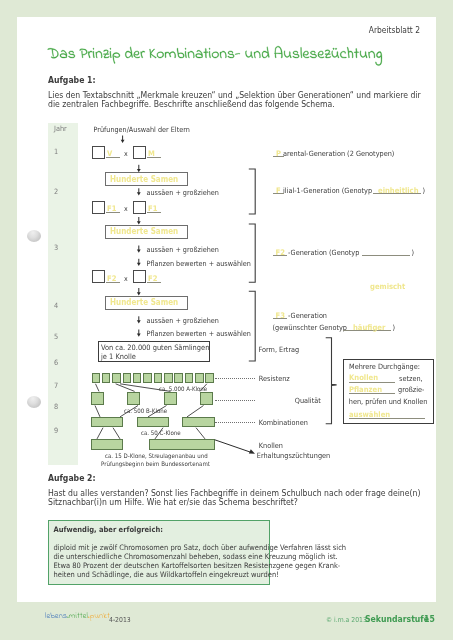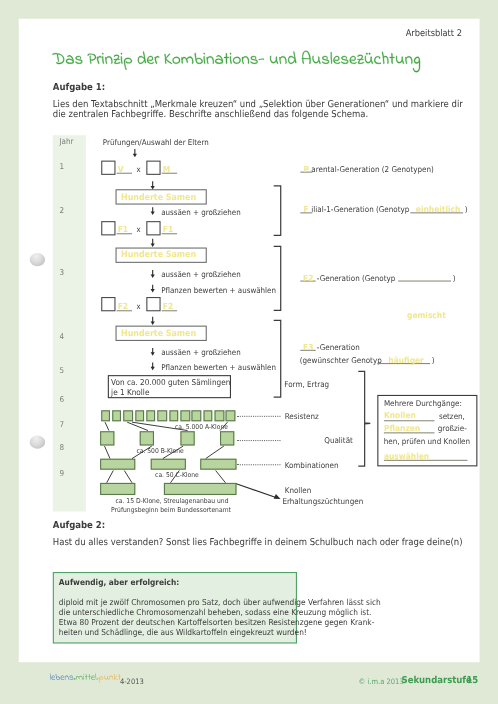--- a/index.html
+++ b/index.html
@@ -167,20 +167,21 @@
 <div class="answ" style="left:349px;top:373.3px;">Knollen</div>
 <div class="txt gen" style="left:399px;top:373.5px;">setzen,</div>
 <div class="uline" style="left:348.8px;top:393px;width:46px;"></div>
 <div class="answ" style="left:349px;top:384.7px;">Pflanzen</div>
 <div class="txt gen" style="left:398px;top:384.9px;">großzie-</div>
 <div class="txt gen" style="left:348.8px;top:396.5px;">hen, prüfen und Knollen</div>
 <div class="uline" style="left:348.8px;top:417.8px;width:76px;"></div>
 <div class="answ" style="left:349px;top:409.5px;">auswählen</div>
 <div class="txt b" style="left:48px;top:472.5px;font-size:8.6px;">Aufgabe 2:</div>
 <div class="txt" style="left:48px;top:487.5px;font-size:8.6px;">Hast du alles verstanden? Sonst lies Fachbegriffe in deinem Schulbuch nach oder frage deine(n)</div>
+<div class="txt" style="left:48px;top:496.8px;font-size:8.6px;">Sitznachbar(i)n um Hilfe. Wie hat er/sie das Schema beschriftet?</div>
 <div class="infobox" style="left:48px;top:520px;width:222px;height:65px;"></div>
 <div class="txt b" style="left:53.5px;top:524.5px;font-size:7.5px;">Aufwendig, aber erfolgreich:</div>
 <div class="txt" style="left:53.5px;top:543.3px;font-size:7.5px;">diploid mit je zwölf Chromosomen pro Satz, doch über aufwendige Verfahren lässt sich</div>
 <div class="txt" style="left:53.5px;top:552.1px;font-size:7.5px;">die unterschiedliche Chromosomenzahl beheben, sodass eine Kreuzung möglich ist.</div>
 <div class="txt" style="left:53.5px;top:560.9px;font-size:7.5px;">Etwa 80 Prozent der deutschen Kartoffelsorten besitzen Resistenzgene gegen Krank-</div>
 <div class="txt" style="left:53.5px;top:569.7px;font-size:7.5px;">heiten und Schädlinge, die aus Wildkartoffeln eingekreuzt wurden!</div>
 <svg id="logo" width="64" height="14" viewBox="0 0 64 14">
       <g transform="translate(0,10)">
         <path d="M0.4-4.7Q0.4-5.3 0.5-5.8Q0.5-5.9 0.6-5.9Q0.8-5.9 0.8-5.8Q0.8-5.7 0.8-5.6Q0.8-4.2 0.9-3.3Q0.9-2.3 1-1.2Q1.1-0.4 1.1-0.2Q1.1 0 0.9 0Q0.9 0 0.8-0.1Q0.6-1 0.5-2.3Q0.4-3.5 0.4-4.7ZM1.8-1.7Q1.8-2.3 2-2.8Q2.2-3.3 2.6-3.6Q3-3.9 3.6-3.9Q4.1-3.9 4.4-3.5Q4.7-3.1 4.7-2.6Q4.7-2.1 4.3-1.8Q3.9-1.6 3.3-1.6Q3.2-1.6 3-1.6Q2.7-1.6 2.6-1.7Q2.5-1.7 2.5-1.9Q2.5-2 2.5-2Q2.6-2 2.7-2Q2.8-2 3-2Q3.3-1.9 3.5-1.9Q4.3-1.9 4.3-2.6Q4.3-3 4.2-3.2Q4-3.5 3.6-3.5Q3.2-3.5 2.9-3.3Q2.6-3.1 2.4-2.7Q2.2-2.4 2.2-2Q2.2-1.3 2.6-0.9Q3-0.4 3.8-0.4Q3.9-0.4 4.1-0.5Q4.2-0.5 4.3-0.5Q4.4-0.5 4.5-0.6Q4.9-0.7 5-0.7Q5.2-0.7 5.2-0.6Q5-0.3 4.6-0.1Q4.2 0 3.8 0Q3.2 0 2.8-0.2Q2.3-0.4 2-0.8Q1.8-1.2 1.8-1.7ZM6-2.6L5.7-4Q5.7-4.3 5.6-4.6Q5.6-4.9 5.6-5Q5.6-5.2 5.7-5.3Q5.8-5.4 6-5.4Q6.1-5 6.1-4.8Q6.2-4 6.3-3.5Q6.3-3.1 6.4-2.6Q7.1-2.9 7.7-2.9Q8.2-2.9 8.7-2.7Q9.1-2.4 9.3-2Q9.6-1.6 9.6-1.1Q9.6-0.5 9-0.3Q8.5 0 7.9 0Q7.2 0 6.8-0.3Q6.4-0.5 6.2-1.1Q6-1.6 6-2.6ZM9.1-1.3Q9.1-1.9 8.7-2.2Q8.3-2.5 7.5-2.5Q7-2.5 6.8-2.3Q6.5-2.1 6.5-1.8Q6.5-1.1 6.9-0.7Q7.3-0.4 8.1-0.4Q8.5-0.4 8.8-0.6Q9-0.8 9.1-1.1Q9.1-1.2 9.1-1.3ZM10.1-1.7Q10.1-2.3 10.3-2.8Q10.5-3.3 10.9-3.6Q11.3-3.9 11.9-3.9Q12.4-3.9 12.7-3.5Q13-3.1 13-2.6Q13-2.1 12.6-1.8Q12.2-1.6 11.6-1.6Q11.5-1.6 11.3-1.6Q11-1.6 10.9-1.7Q10.8-1.7 10.8-1.9Q10.8-2 10.8-2Q10.8-2 10.9-2Q11.1-2 11.3-2Q11.6-1.9 11.8-1.9Q12.6-1.9 12.6-2.6Q12.6-3 12.5-3.2Q12.3-3.5 11.9-3.5Q11.5-3.5 11.2-3.3Q10.9-3.1 10.7-2.7Q10.5-2.4 10.5-2Q10.5-1.3 10.9-0.9Q11.3-0.4 12.1-0.4Q12.2-0.4 12.4-0.5Q12.5-0.5 12.6-0.5Q12.7-0.5 12.8-0.6Q13.2-0.7 13.3-0.7Q13.5-0.7 13.5-0.6Q13.3-0.3 12.9-0.1Q12.5 0 12.1 0Q11.5 0 11.1-0.2Q10.6-0.4 10.3-0.8Q10.1-1.2 10.1-1.7ZM14.5 0.1Q14.5 0.1 14.4 0Q14.1-0.4 14-1.5Q13.9-2.5 13.9-3.2Q13.9-3.4 14-3.4Q14.3-3.4 14.3-3.1Q14.3-3 14.3-2.9Q14.4-3.1 14.6-3.3Q14.8-3.5 15.1-3.6Q15.4-3.8 15.6-3.8Q16.5-3.8 17-3Q17.4-2.2 17.4-1Q17.4-0.6 17.3-0.3Q17.2-0.1 17.1-0.1Q16.9-0.1 16.9-0.2Q17-0.6 17-1Q17-2.1 16.6-2.7Q16.2-3.3 15.6-3.3Q15.3-3.3 15-3.1Q14.7-3 14.5-2.7Q14.4-2.4 14.4-2.1Q14.4-1.7 14.4-1.4Q14.4-1.1 14.5-0.7Q14.6-0.3 14.7 0Q14.6 0.1 14.5 0.1ZM18.3-1.1Q18.4-1.1 18.5-1Q18.6-1 18.7-0.9Q18.8-0.8 18.9-0.8Q19.1-0.6 19.4-0.5Q19.8-0.4 20.2-0.4Q20.6-0.4 20.9-0.6Q21.3-0.8 21.3-1Q21.3-1.3 21.1-1.4Q20.9-1.6 20.6-1.7Q20.4-1.7 19.9-1.8Q19.4-1.9 19-2Q18.7-2.1 18.5-2.3Q18.3-2.5 18.3-3Q18.3-3.4 18.7-3.6Q19.1-3.9 19.7-3.9Q20.2-3.9 20.6-3.7Q20.9-3.4 20.9-3Q20.9-2.8 20.9-2.7Q20.8-2.5 20.7-2.5Q20.6-2.5 20.5-2.6Q20.5-2.6 20.5-2.7Q20.5-2.9 20.6-3Q20.5-3.2 20.3-3.3Q20.1-3.4 19.8-3.4Q19.3-3.4 19-3.3Q18.7-3.1 18.7-2.8Q18.7-2.6 18.9-2.5Q19.1-2.3 19.4-2.3Q19.7-2.2 20.3-2.2Q20.7-2.1 21-2Q21.3-1.9 21.5-1.7Q21.7-1.4 21.7-1Q21.7-0.5 21.2-0.3Q20.8 0 20.2 0Q19.4 0 18.8-0.3Q18.2-0.5 18.1-1Q18.2-1.1 18.3-1.1Z" fill="#3d72b8"></path>
         <g transform="translate(22.05,0)">

